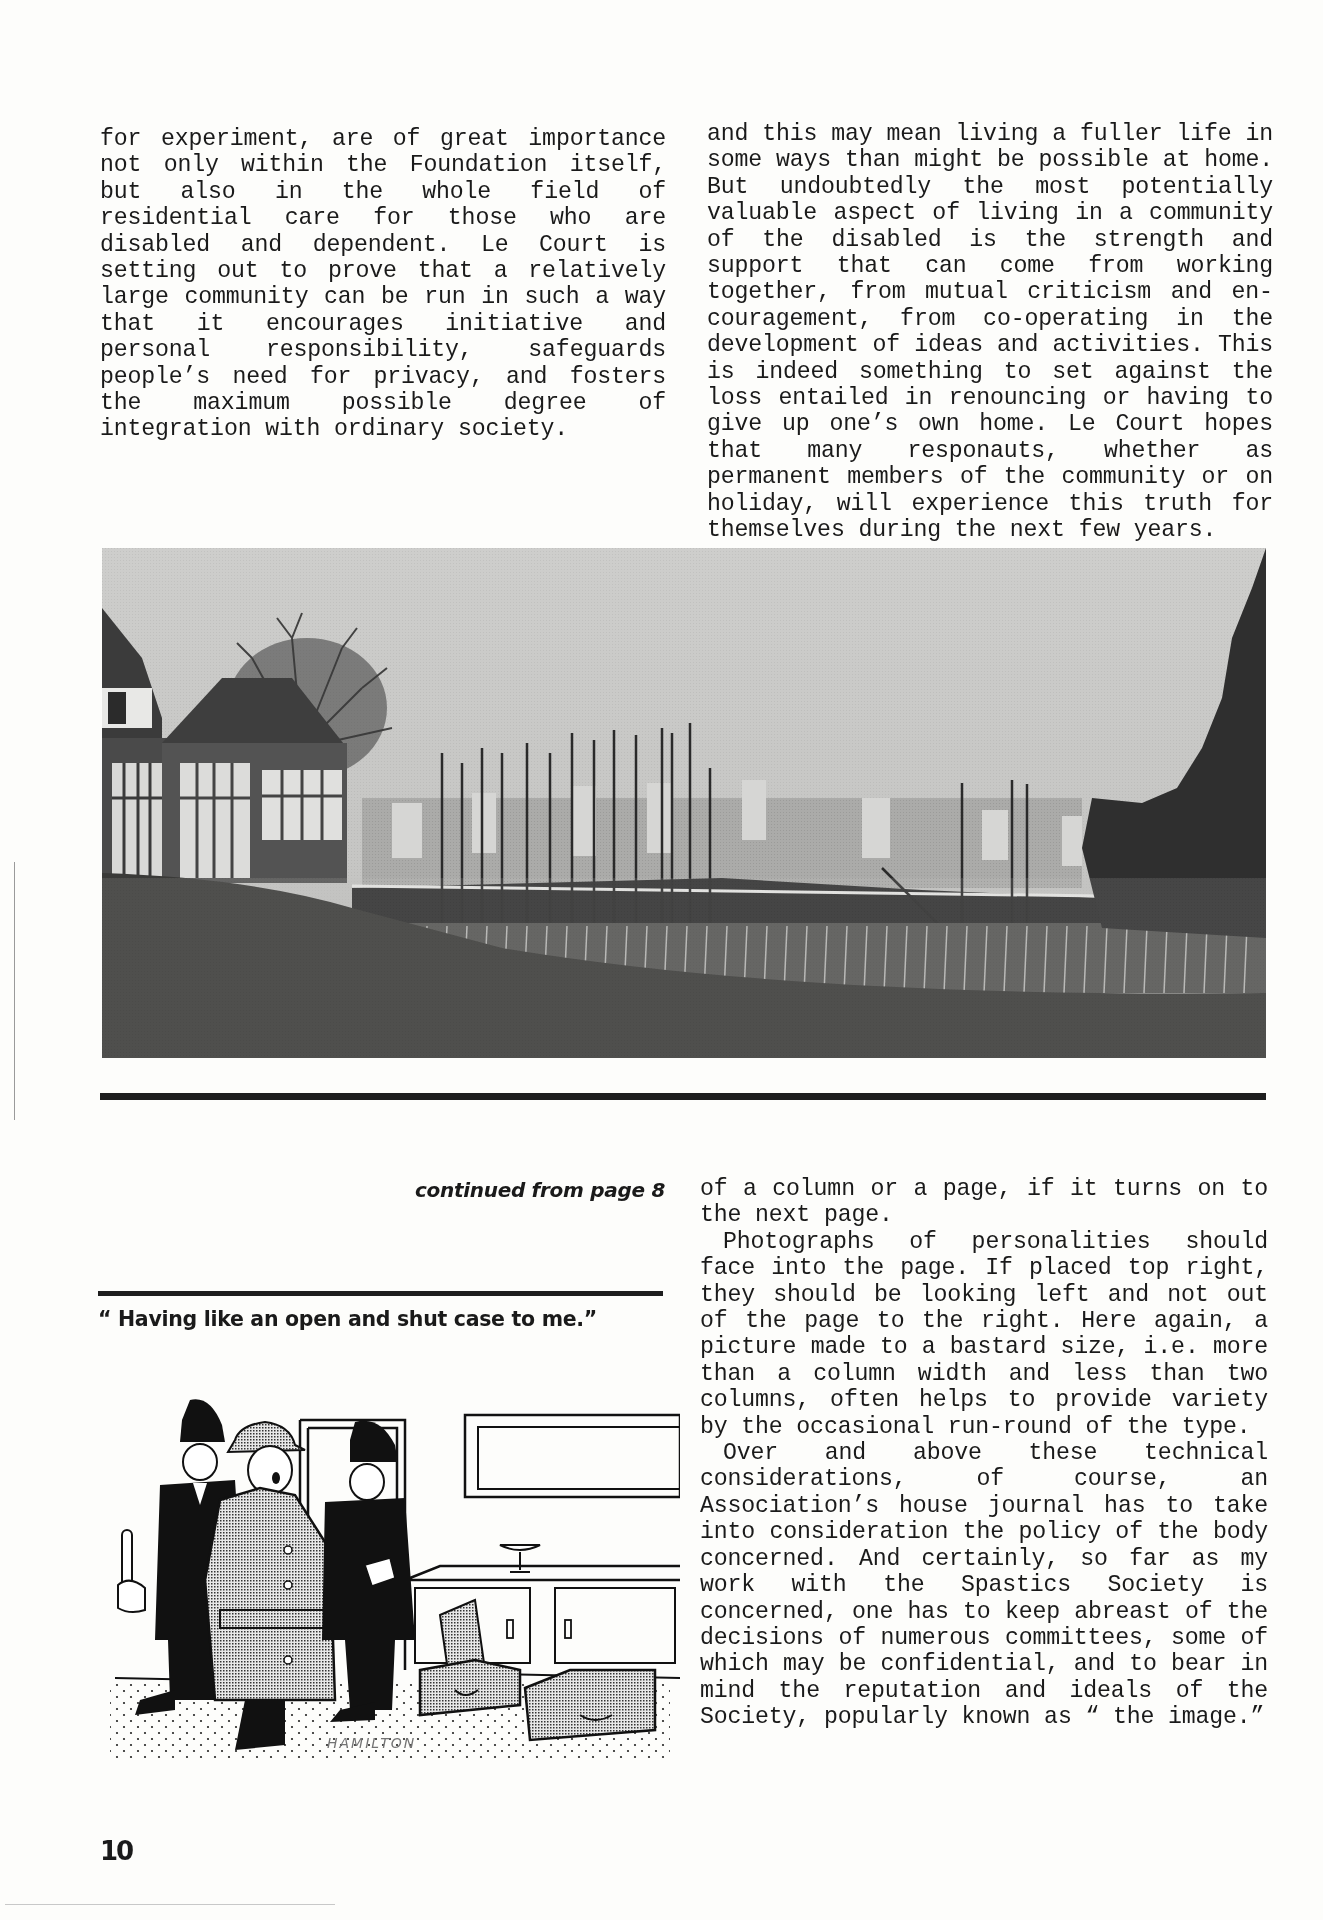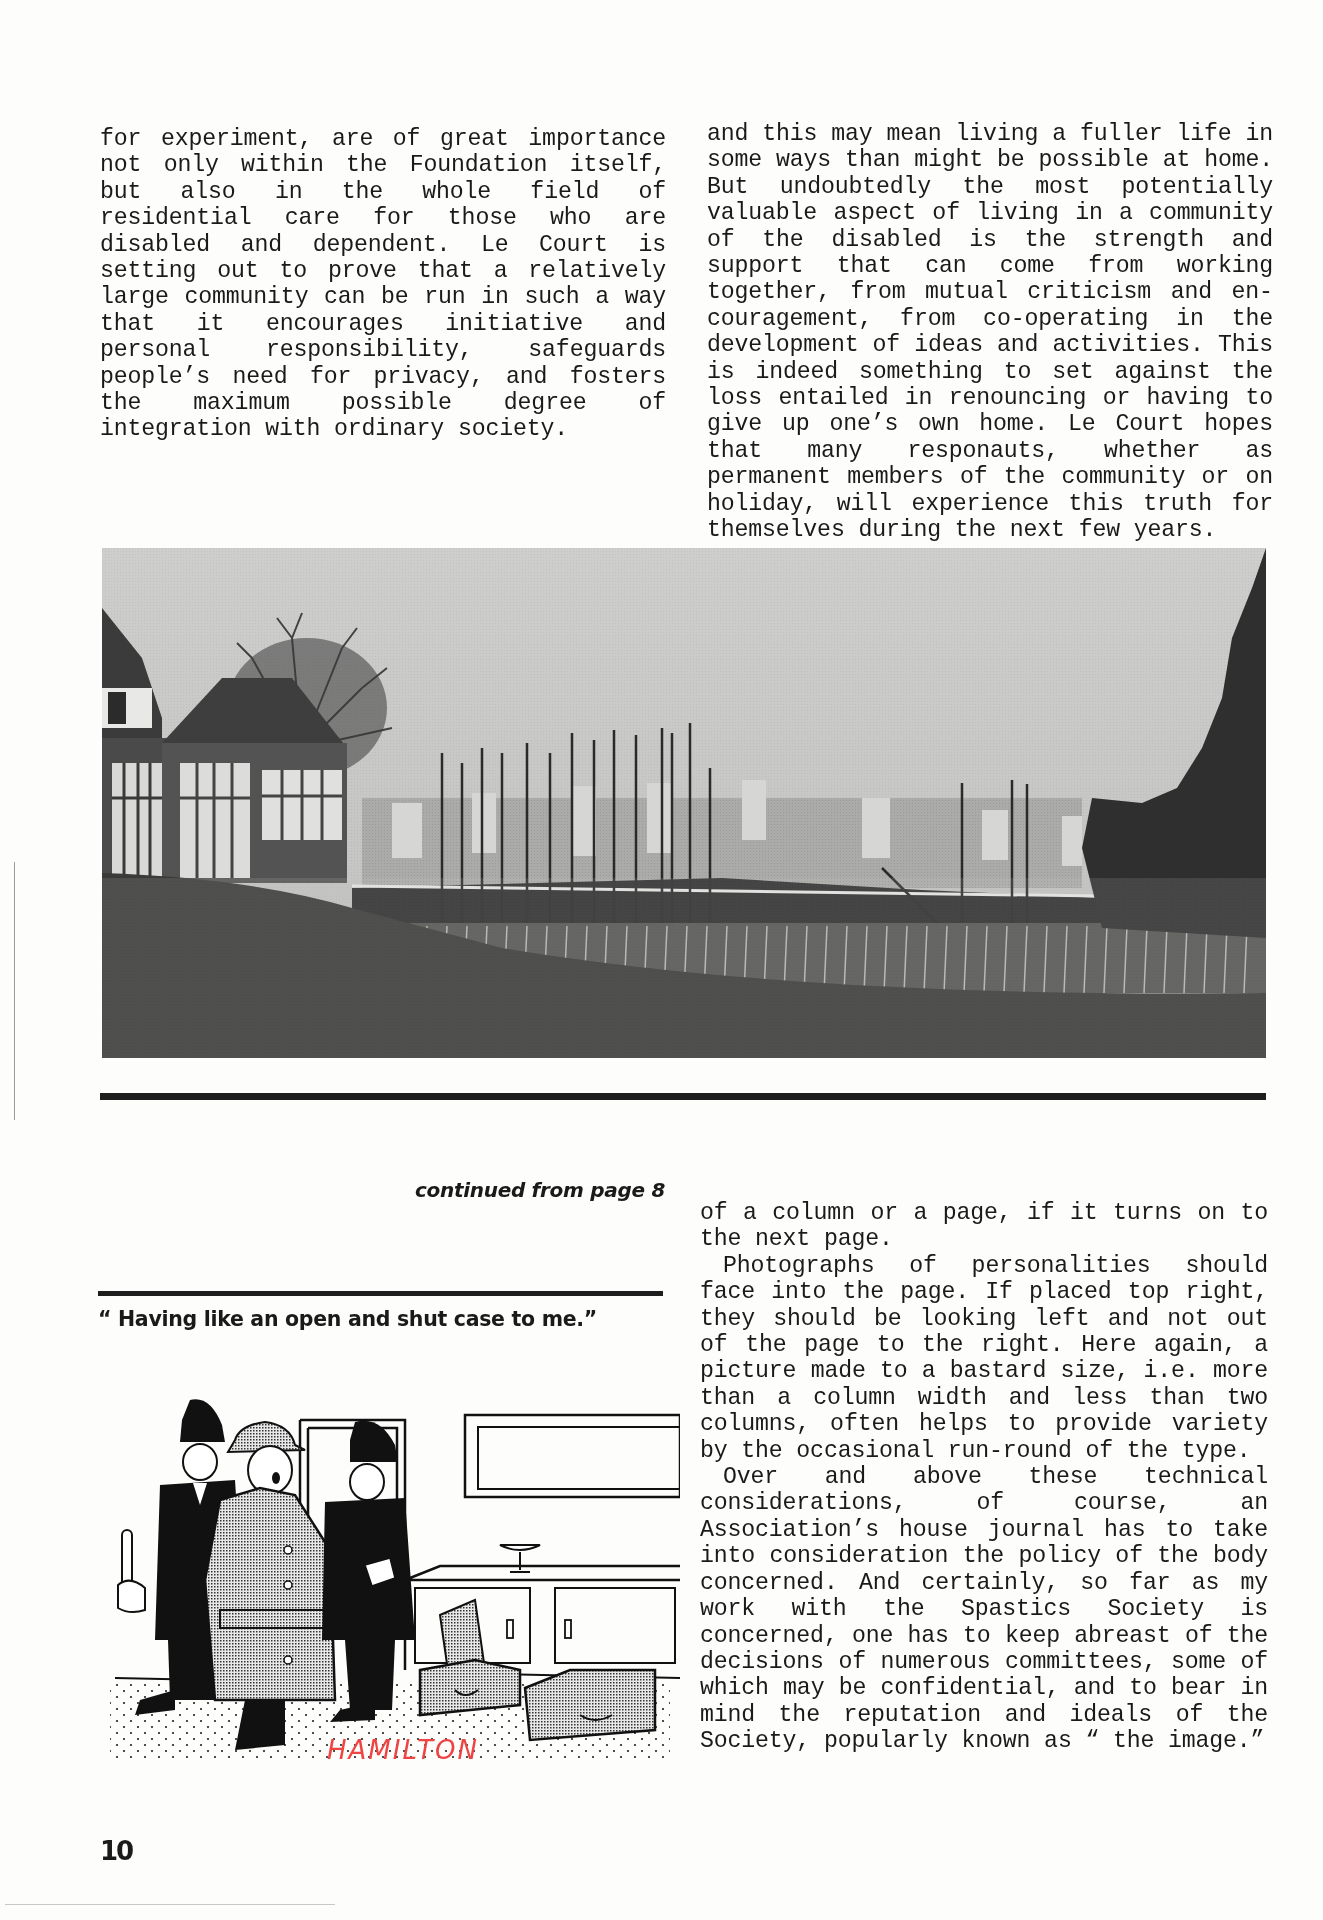--- a/index.html
+++ b/index.html
@@ -9,21 +9,21 @@
       font-family: "Liberation Serif", "DejaVu Serif", serif;
     }
     .col {
       position: absolute; font-size: 23.2px; line-height: 26.4px;
       text-align: justify; letter-spacing: -0.15px; font-family: Liberation Mono, monospace;
     }
     .col p { margin: 0; }
     .col p.indent { text-indent: 23px; }
     #top-left { left: 100px; top: 126px; width: 566px; }
     #top-right { left: 707px; top: 121px; width: 566px; }
-    #bottom-right { left: 700px; top: 1176px; width: 568px; margin-top: 24px; }
+    #bottom-right { left: 700px; top: 1176px; width: 568px; }
 
     .photo {
       position: absolute; left: 102px; top: 548px; width: 1164px; height: 510px;
       overflow: hidden; background: #bdbdbd;
     }
     .photo svg { display: block; }
 
     .rule { position: absolute; background: #1e1e1e; }
     #main-rule { left: 100px; top: 1093px; width: 1166px; height: 7px; }
     #cartoon-rule { left: 98px; top: 1291px; width: 565px; height: 5px; }
@@ -34,22 +34,22 @@
       font-size: 20px; letter-spacing: -0.3px;
     }
     .caption {
       position: absolute; left: 98px; top: 1307px; width: 580px;
       font-family: "DejaVu Sans", sans-serif; font-weight: bold;
       font-size: 20.5px; letter-spacing: -0.3px; white-space: nowrap;
     }
     .cartoon { position: absolute; left: 100px; top: 1370px; width: 580px; height: 390px; }
     .signature {
       position: absolute; left: 327px; top: 1735px;
-      font-family: "DejaVu Sans", sans-serif; font-size: 26px; letter-spacing: 2px;
-      font-style: italic; color: #ef4444;
+      font-family: "DejaVu Sans", sans-serif; font-size: 14px; letter-spacing: 2px;
+      font-style: italic; color: #737373;
     }
     .page-number {
       position: absolute; left: 100px; top: 1836px;
       font-family: "DejaVu Sans", sans-serif; font-weight: bold; font-size: 26px;
       letter-spacing: -2px;
     }
     .edge-line-v { position: absolute; left: 14px; top: 862px; width: 1px; height: 258px; background: #9a9a9a; }
     .edge-line-h { position: absolute; left: 5px; top: 1904px; width: 330px; height: 1px; background: #c8c8c8; }
   </style>
 </head>

